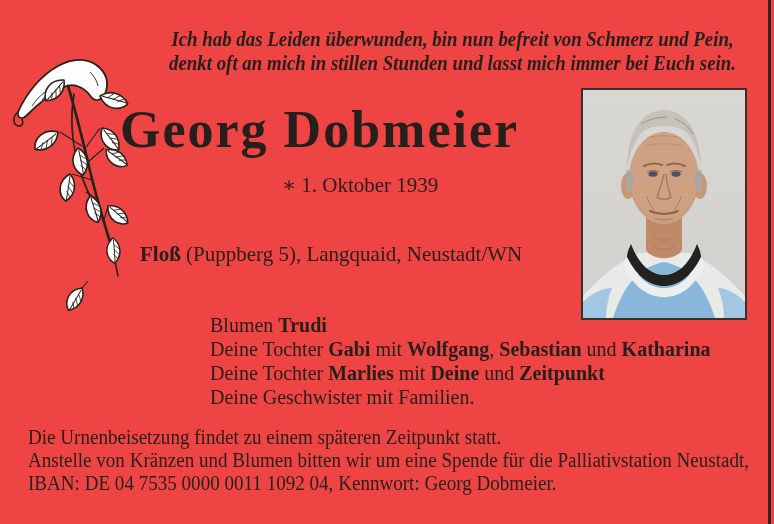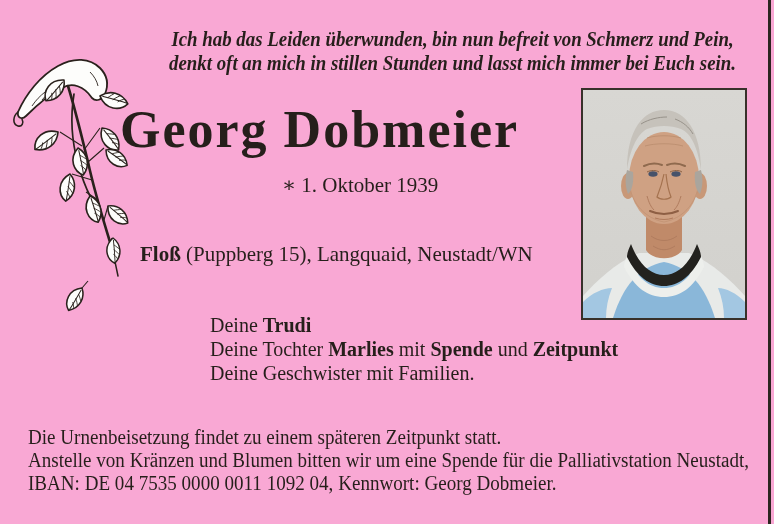--- a/index.html
+++ b/index.html
@@ -1,18 +1,18 @@
 <!DOCTYPE html>
 <html><head>
 <meta charset="utf-8">
 <style>
   html,body{margin:0;padding:0;background:#ffffff;}
   .page{
     position:relative;width:774px;height:524px;overflow:hidden;
-    background:#f9a8d4;color:#261f1b;
+    background:#ef4444;color:#261f1b;
     font-family:"Liberation Serif","DejaVu Serif",serif;
   }
   .quote{
     position:absolute;top:27px;left:130px;width:645px;text-align:center;
     font-weight:bold;font-style:italic;font-size:20.5px;line-height:24px;
     white-space:nowrap;transform:scaleX(0.92);transform-origin:50% 0;
   }
   .name{
     position:absolute;top:102px;left:120px;width:480px;text-align:left;
     font-weight:bold;font-size:52px;line-height:56px;letter-spacing:2px;
@@ -85,25 +85,26 @@
     <div>Ich hab das Leiden überwunden, bin nun befreit von Schmerz und Pein,</div>
     <div>denkt oft an mich in stillen Stunden und lasst mich immer bei Euch sein.</div>
   </div>
 
   <div class="name">Georg Dobmeier</div>
 
   <div class="dates">
     <span>∗ 1. Oktober 1939</span>
   </div>
 
-  <div class="residence"><span style="font-weight: bold; text-align: center;">Floß</span><span> (Puppberg 15), Langquaid, Neustadt/WN</span></div>
+  <div class="residence"><span style="font-weight: bold; text-align: center;">Floß</span><span> (Puppberg 5), Langquaid, Neustadt/WN</span></div>
 
   <div class="mourners">
-    <div><span>Deine </span><span style="font-weight: bold;">Trudi</span></div>
-    <div><span>Deine Tochter </span><span style="font-weight: bold; margin-top: 48px;">Marlies</span><span> mit </span><span style="font-weight: bold;">Spende</span><span> und </span><span style="font-weight: bold;">Zeitpunkt</span></div>
+    <div><span>Blumen </span><span style="font-weight: bold;">Trudi</span></div>
+    <div><span>Deine Tochter </span><span style="font-weight: bold;">Gabi</span><span> mit </span><span style="font-weight: bold;">Wolfgang</span><span>, </span><span style="font-weight: bold;">Sebastian</span><span> und </span><span style="font-weight: bold;">Katharina</span></div>
+    <div><span>Deine Tochter </span><span style="font-weight: bold; margin-top: 48px;">Marlies</span><span> mit </span><span style="font-weight: bold;">Deine</span><span> und </span><span style="font-weight: bold;">Zeitpunkt</span></div>
     <div><span>Deine Geschwister mit Familien.</span></div>
   </div>
 
   <div class="photo">
     <svg viewBox="0 0 162 228" preserveAspectRatio="none" aria-hidden="true">
       <defs>
         <linearGradient id="bgias" x1="0" y1="0" x2="0" y2="1">
           <stop offset="0" stop-color="#d8d7d3"></stop>
           <stop offset="1" stop-color="#d2d1cd"></stop>
         </linearGradient>

